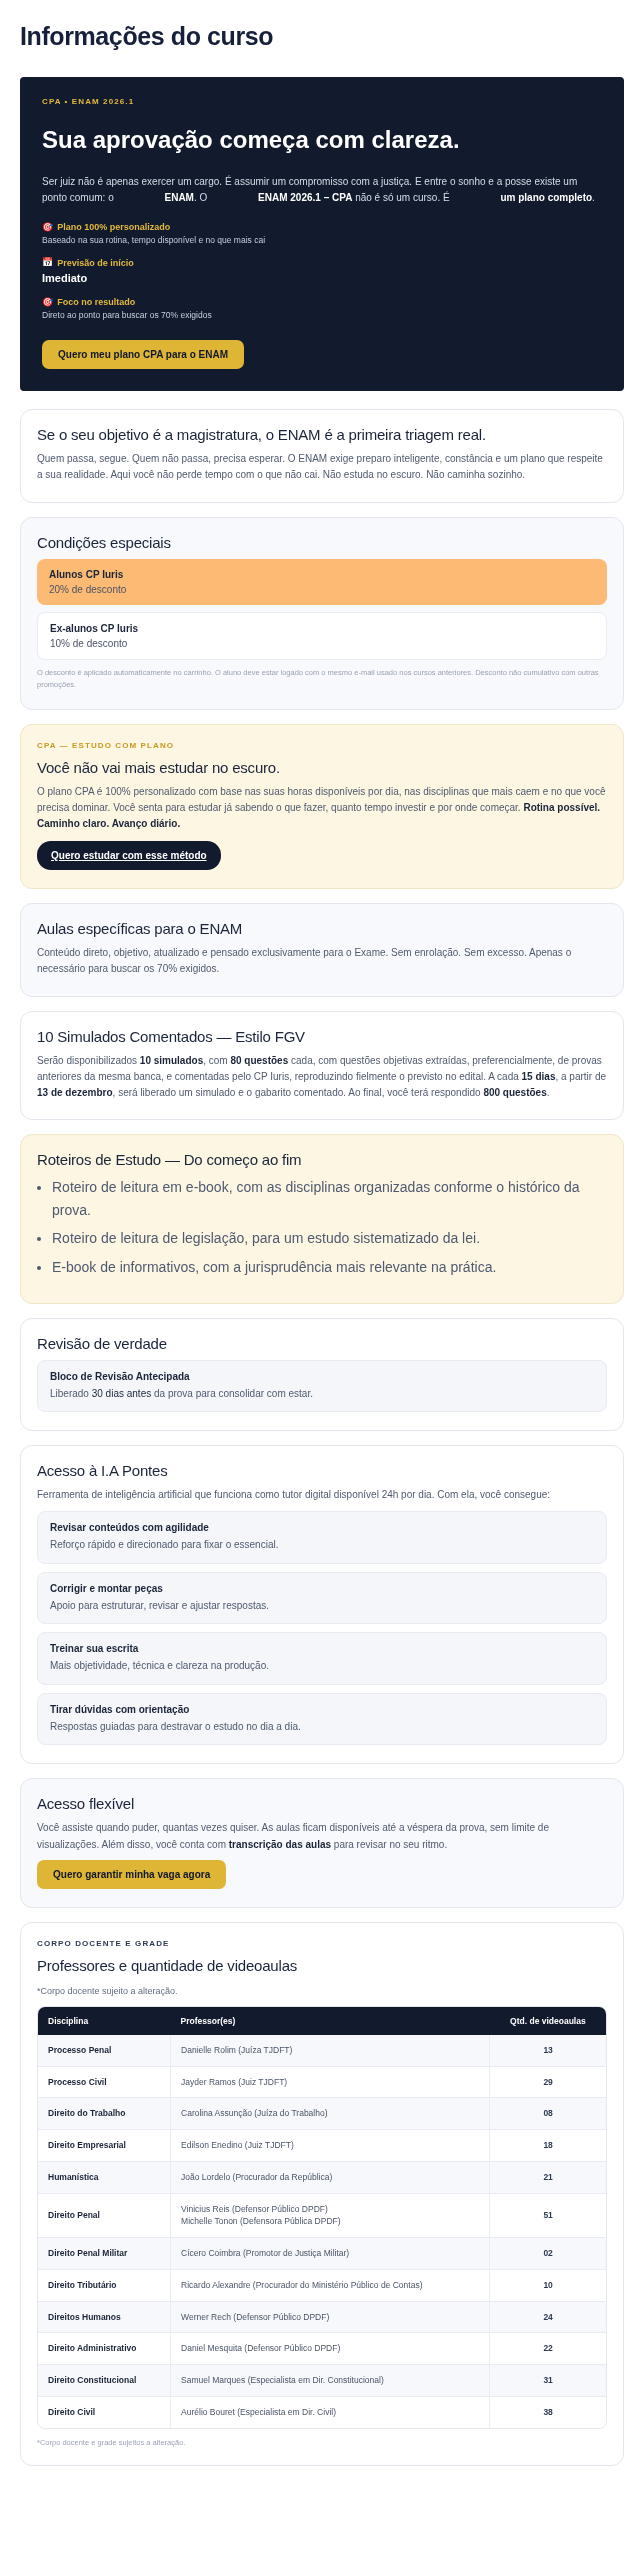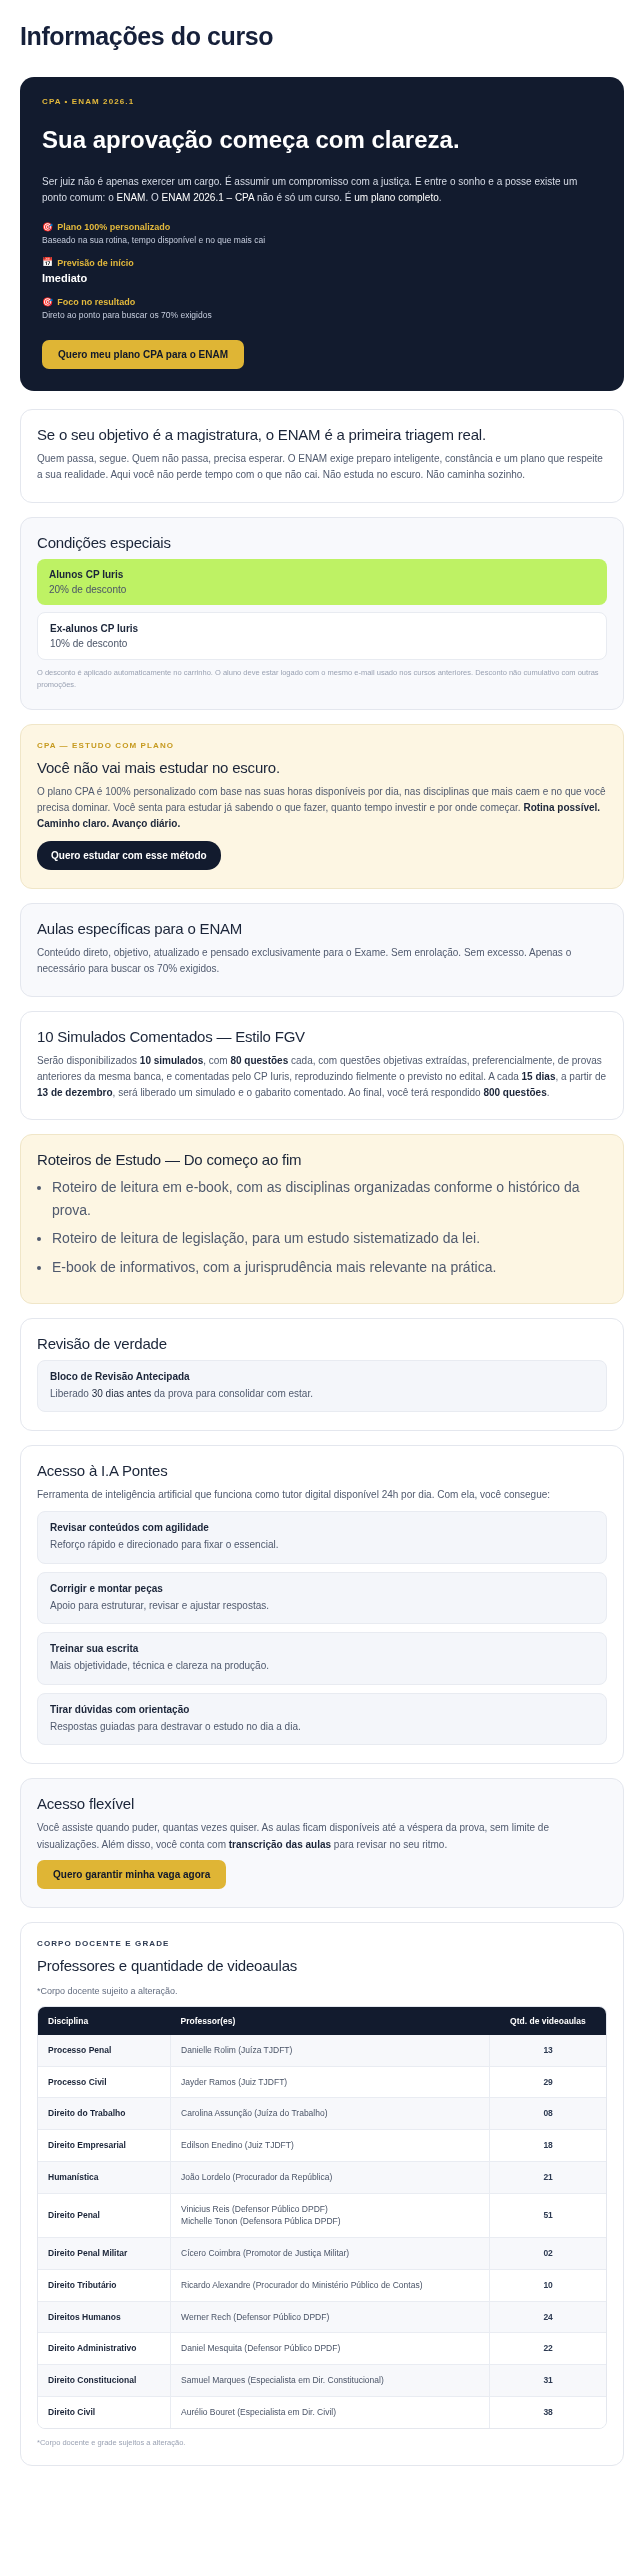--- a/index.html
+++ b/index.html
@@ -47,38 +47,38 @@
     line-height: 1.62;
     color: #505a6e;
     margin: 0;
   }
   .card p b, .card .body b { color: #1b2539; font-weight: 700; }
 
   
   .hero {
     margin: 0 20px 18px 20px;
     background: #121b2e;
-    border-radius: 14px;
+    border-radius: 4px;
     padding: 20px 22px 22px 22px;
     color: #ffffff;
   }
   .hero .eyebrow {
     font-size: 8px;
     font-weight: 700;
     letter-spacing: 1.1px;
     color: #e3b93c;
     margin-bottom: 12px;
   }
   .hero .lead {
     font-size: 10px;
     line-height: 1.62;
     color: #d6dbe6;
     margin: 0 0 16px 0;
   }
-  .hero .lead b { color: #ffffff; font-weight: 400; }
+  .hero .lead b { color: #ffffff; font-weight: 700; margin-left: 48px; }
 
   .feat { margin-bottom: 11px; }
   .feat-head {
     font-size: 9px;
     font-weight: 700;
     color: #e3b93c;
     display: flex;
     align-items: center;
     gap: 4px;
     margin-bottom: 2px;
@@ -105,29 +105,30 @@
     background: #121b2e;
     color: #ffffff;
     font-size: 10px;
     font-weight: 700;
     border: none;
     border-radius: 14px;
     padding: 9px 14px;
     margin-top: 9px;
     cursor: pointer;
     font-family: "Liberation Sans", sans-serif;
+    text-decoration: underline;
   }
 
   
   .cond-item {
     border-radius: 8px;
     padding: 10px 12px;
     margin-bottom: 7px;
   }
-  .cond-item.tint { background: #bef264; }
+  .cond-item.tint { background: #fdba74; }
   .cond-item.plain { background: #ffffff; border: 1px solid #e8ebf1; }
   .cond-title { font-size: 10px; font-weight: 700; color: #1b2539; margin-bottom: 4px; }
   .cond-val { font-size: 10px; color: #4a5467; }
   .cond-note { font-size: 7.5px; color: #9aa2b3; line-height: 1.6; margin-top: 4px; }
 
   
   ul.bullets { margin: 6px 0 0 0; padding-left: 15px; }
   ul.bullets li {
     font-size: 14px;
     line-height: 1.62;

